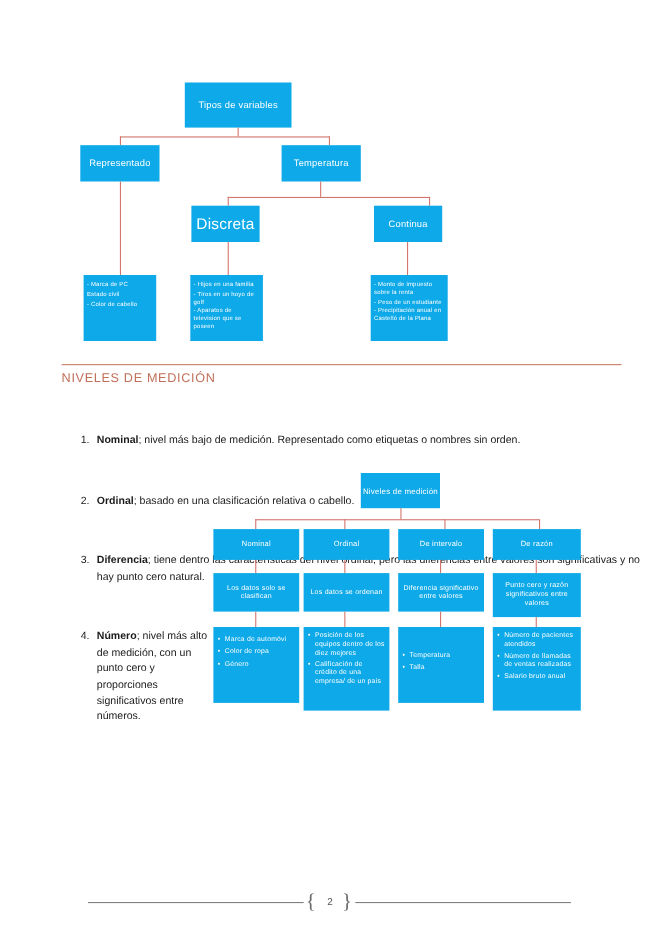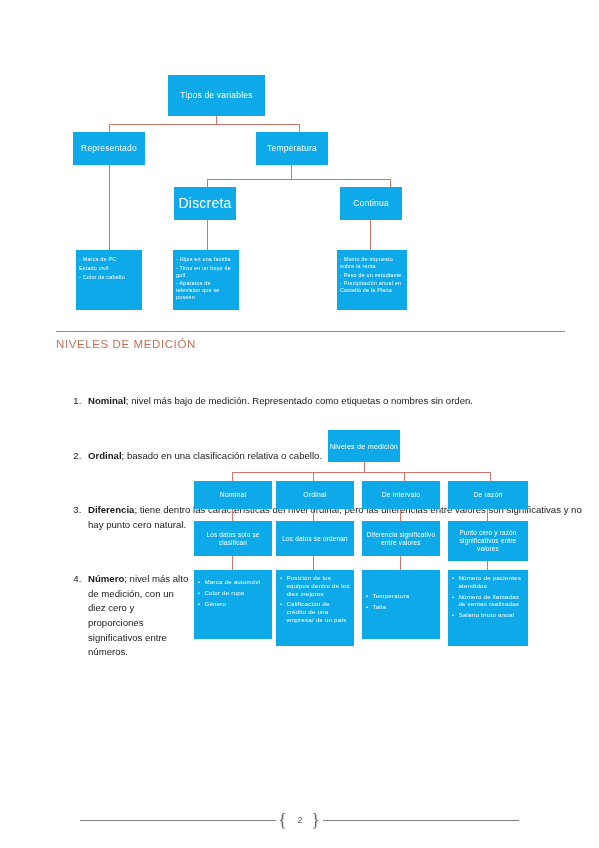--- a/index.html
+++ b/index.html
@@ -149,21 +149,21 @@
     <li>
       <b>Nominal</b><span>; nivel más bajo de medición. Representado como etiquetas o nombres sin orden.</span>
     </li>
     <li>
       <b>Ordinal</b><span>; basado en una clasificación relativa o cabello.</span>
     </li>
     <li>
       <b>Diferencia</b><span>; tiene dentro las características del nivel ordinal, pero las diferencias entre valores son significativas y no hay punto cero natural.</span>
     </li>
     <li class="narrow">
-      <b>Número</b><span>; nivel más alto de medición, con un diez cero y proporciones significativos entre números.</span>
+      <b>Número</b><span>; nivel más alto de medición, con un punto cero y proporciones significativos entre números.</span>
     </li>
   </ol>
 
   <div>
 
     <div class="node" style="left:328px;top:430px;width:72px;height:32px;font-size:7.2px;">Niveles de medición</div>
 
     <div class="conn v" style="left:364px;top:462px;height:10px;"></div>
     <div class="conn h" style="left:232px;top:472px;width:258px;"></div>
     <div class="conn v" style="left:232px;top:472px;height:9px;"></div>

